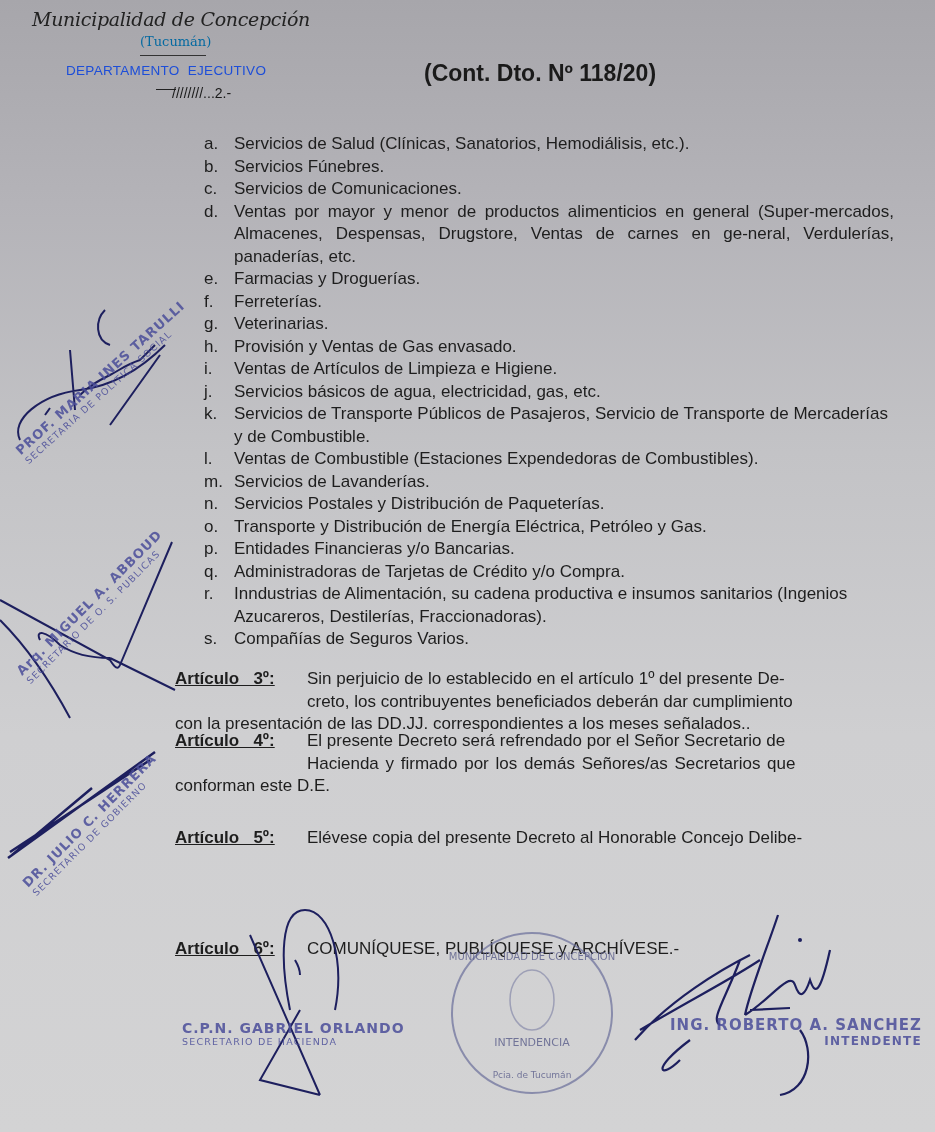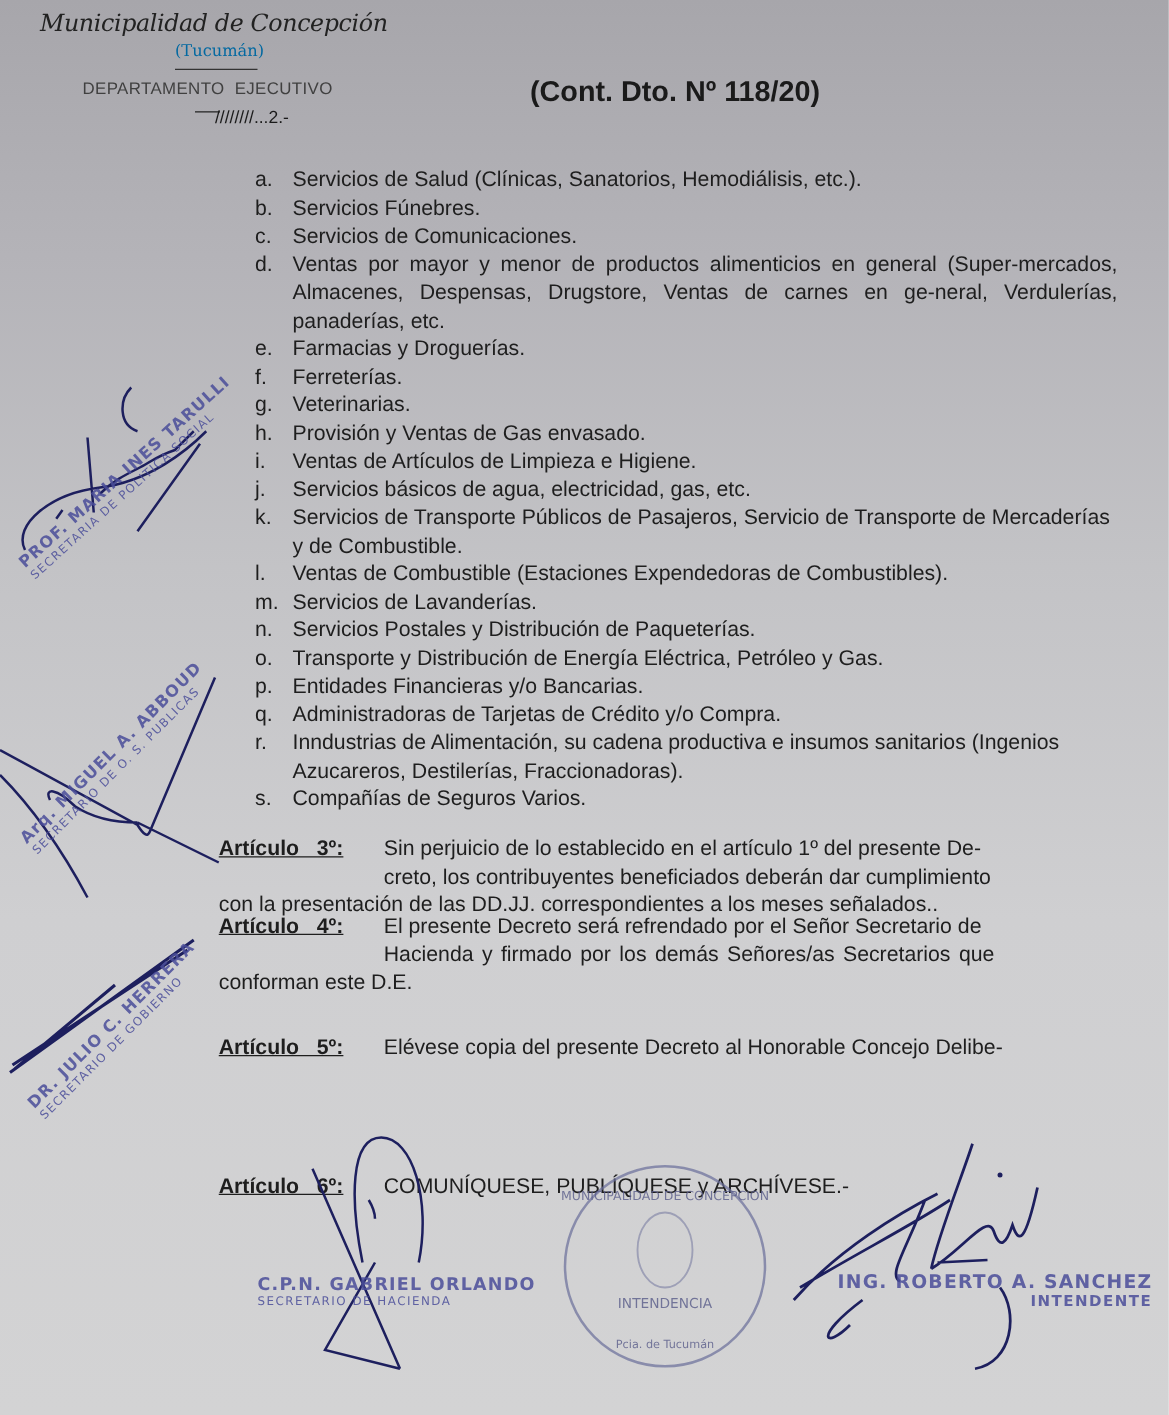--- a/index.html
+++ b/index.html
@@ -24,21 +24,21 @@
     .muni-sub {
       position: absolute; left: 140px; top: 34px;
       font-family: "DejaVu Serif", serif;
       font-size: 13px; color: #0369a1;
     }
     .muni-rule {
       position: absolute; left: 140px; top: 55px; width: 66px; height: 1px; background: #333;
     }
     .dept {
       position: absolute; left: 66px; top: 63px;
-      font-size: 13.5px; letter-spacing: 0.3px; color: #404040;
+      font-size: 13.5px; letter-spacing: 0.3px; color: #1d4ed8;
     }
     .page-marker {
       position: absolute; left: 156px; top: 85px;
       font-size: 14px; color: #1a1a1a;
     }
     .page-marker .bar {
       display: inline-block; width: 20px; height: 1px; background: #222; vertical-align: 8px; margin-right: -4px;
     }
     .cont-ref {
       position: absolute; left: 424px; top: 60px;
@@ -78,21 +78,21 @@
       font-family: "DejaVu Sans", sans-serif;
       transform-origin: left bottom; letter-spacing: 1px; opacity: 0.85;
       white-space: nowrap;
     }
     .stamp .role { display: block; font-size: 9.5px; font-weight: normal; letter-spacing: 1.2px; }
     .stamp .name { display: block; font-size: 13px; }
 
     .stamp-tarulli { left: 30px; top: 440px; transform: rotate(-42deg); }
     .stamp-abboud  { left: 32px; top: 660px; transform: rotate(-45deg); }
     .stamp-herrera { left: 38px; top: 872px; transform: rotate(-45deg); }
-    .stamp-orlando { left: 182px; top: 1020px; margin-left: 24px; }
+    .stamp-orlando { left: 182px; top: 1020px; }
     .stamp-orlando .name { font-size: 14px; }
     .stamp-sanchez { left: 670px; top: 1016px; text-align: right; }
     .stamp-sanchez .name { font-size: 15px; }
     .stamp-sanchez .role { font-size: 12px; font-weight: bold; }
 
     .seal {
       position: absolute; left: 447px; top: 928px; width: 170px; height: 170px;
     }
 
     svg.sig { position: absolute; overflow: visible; }

